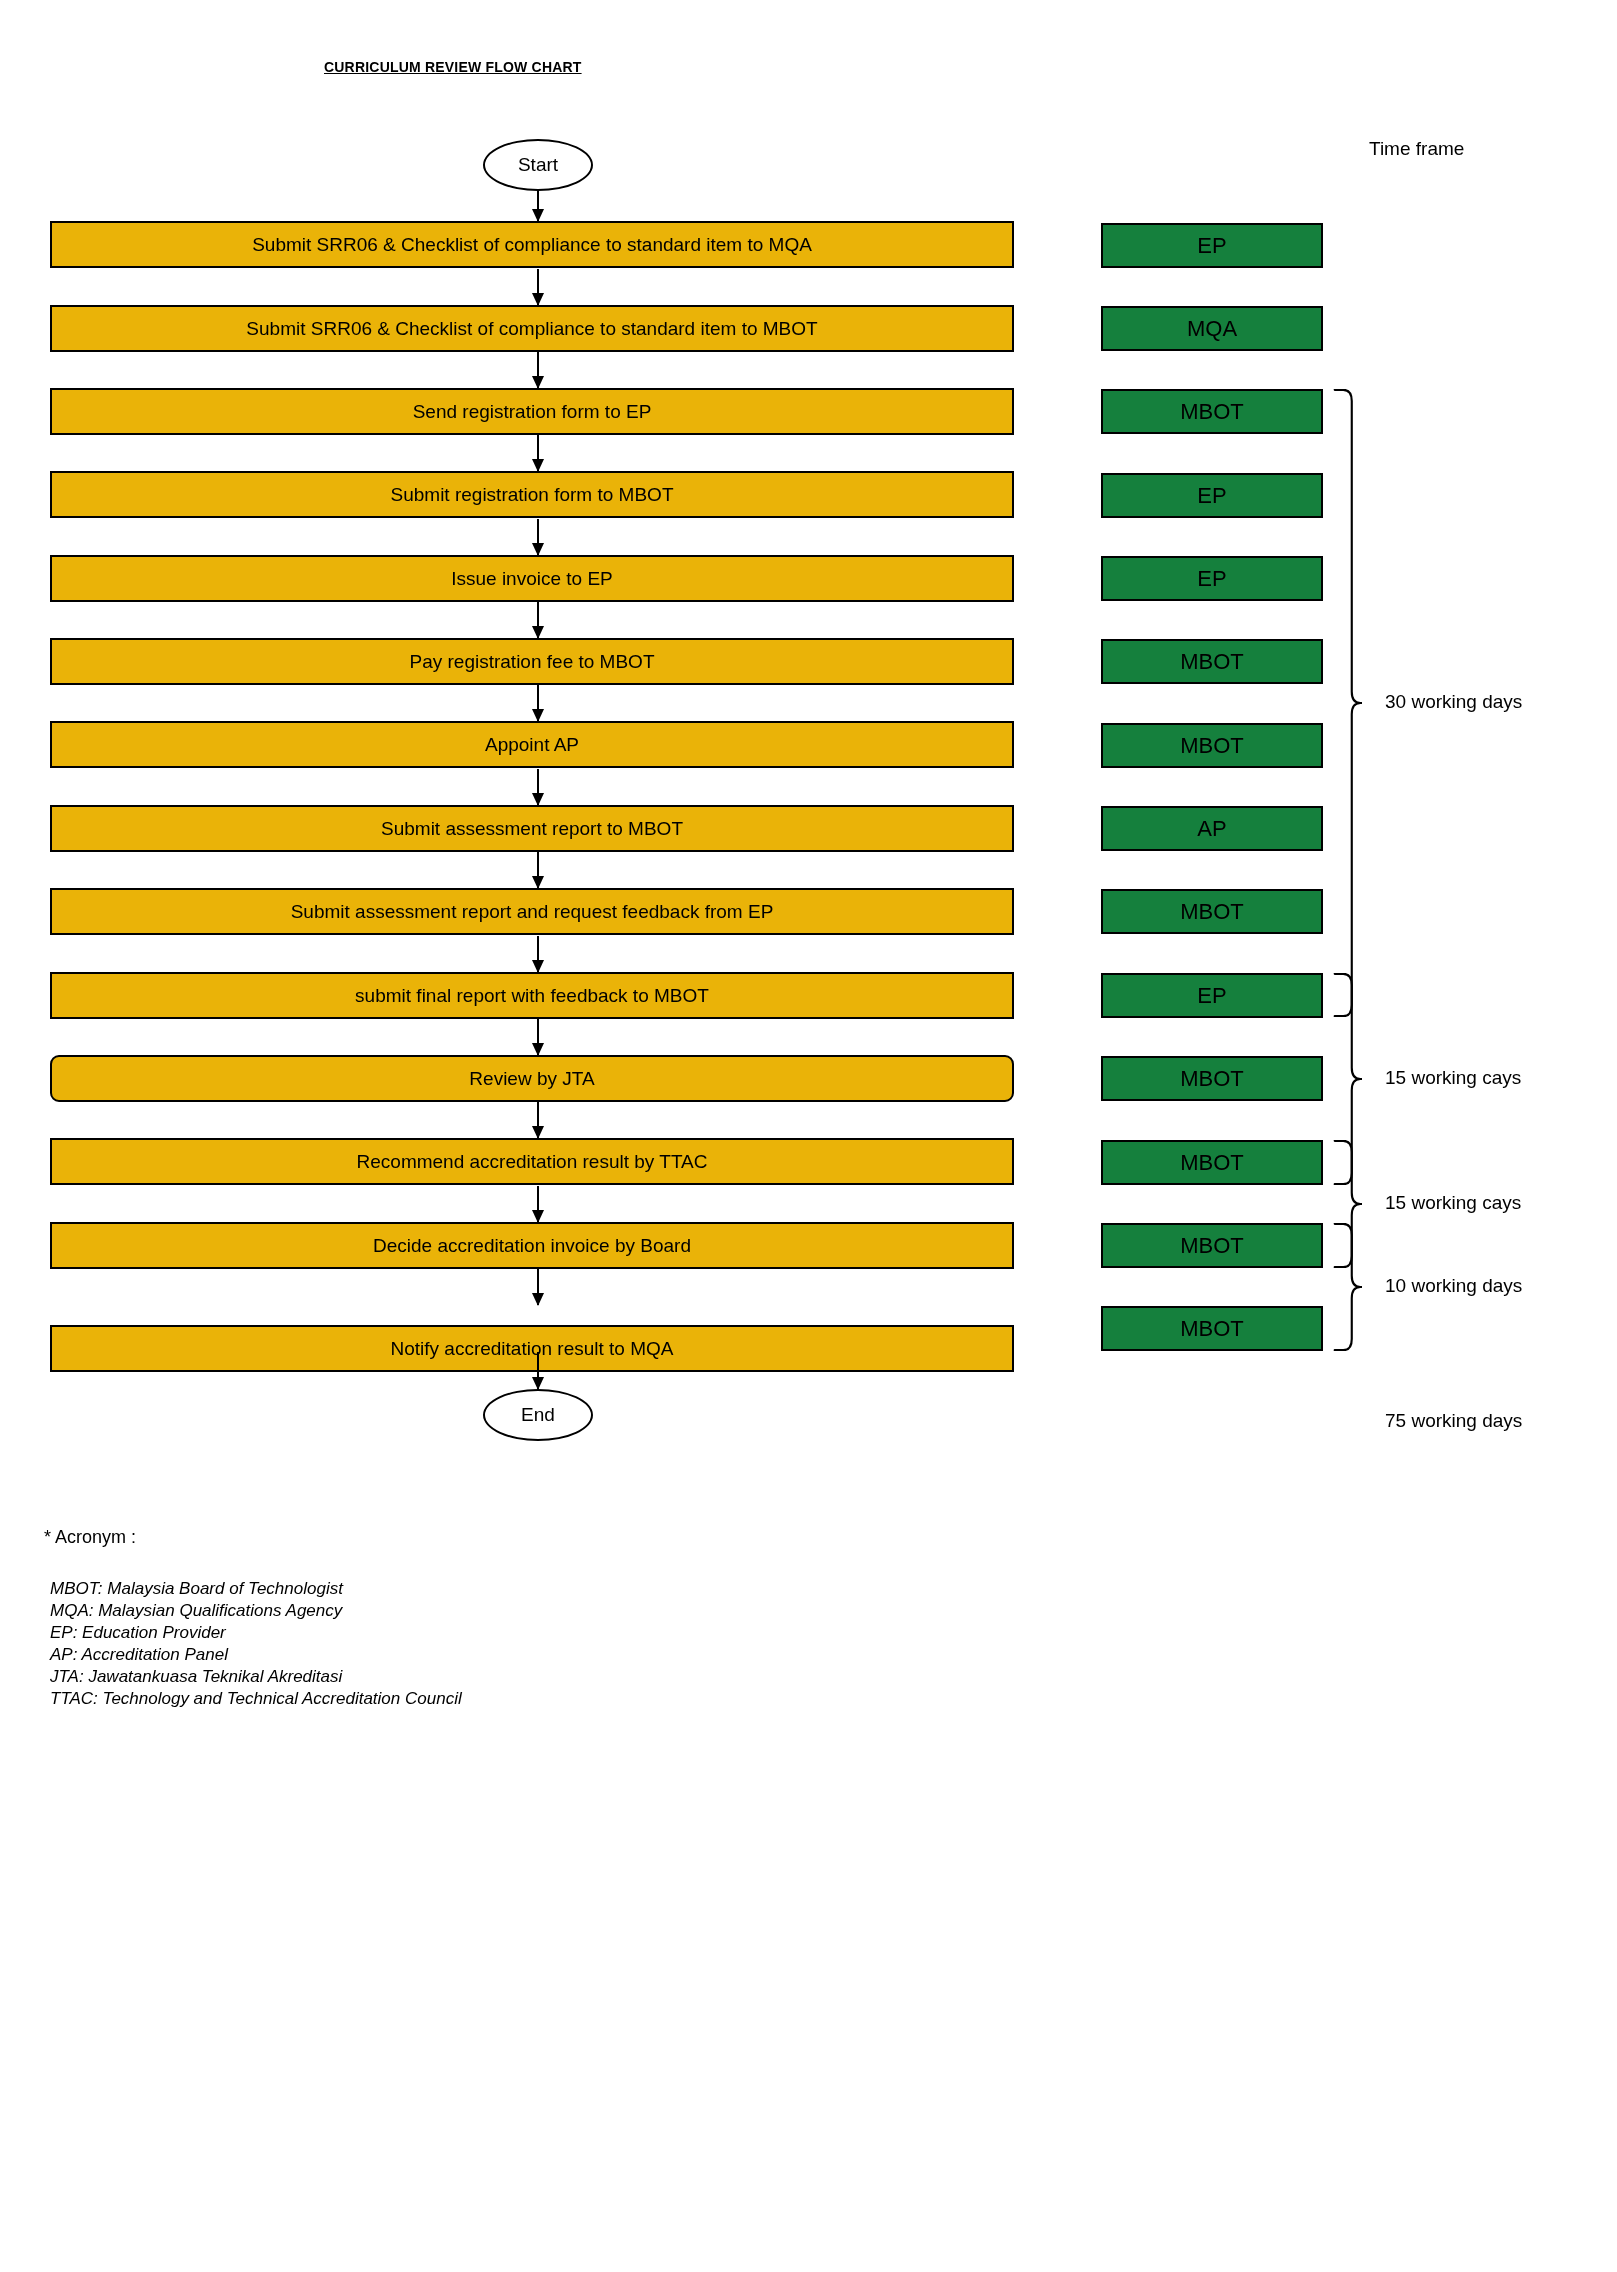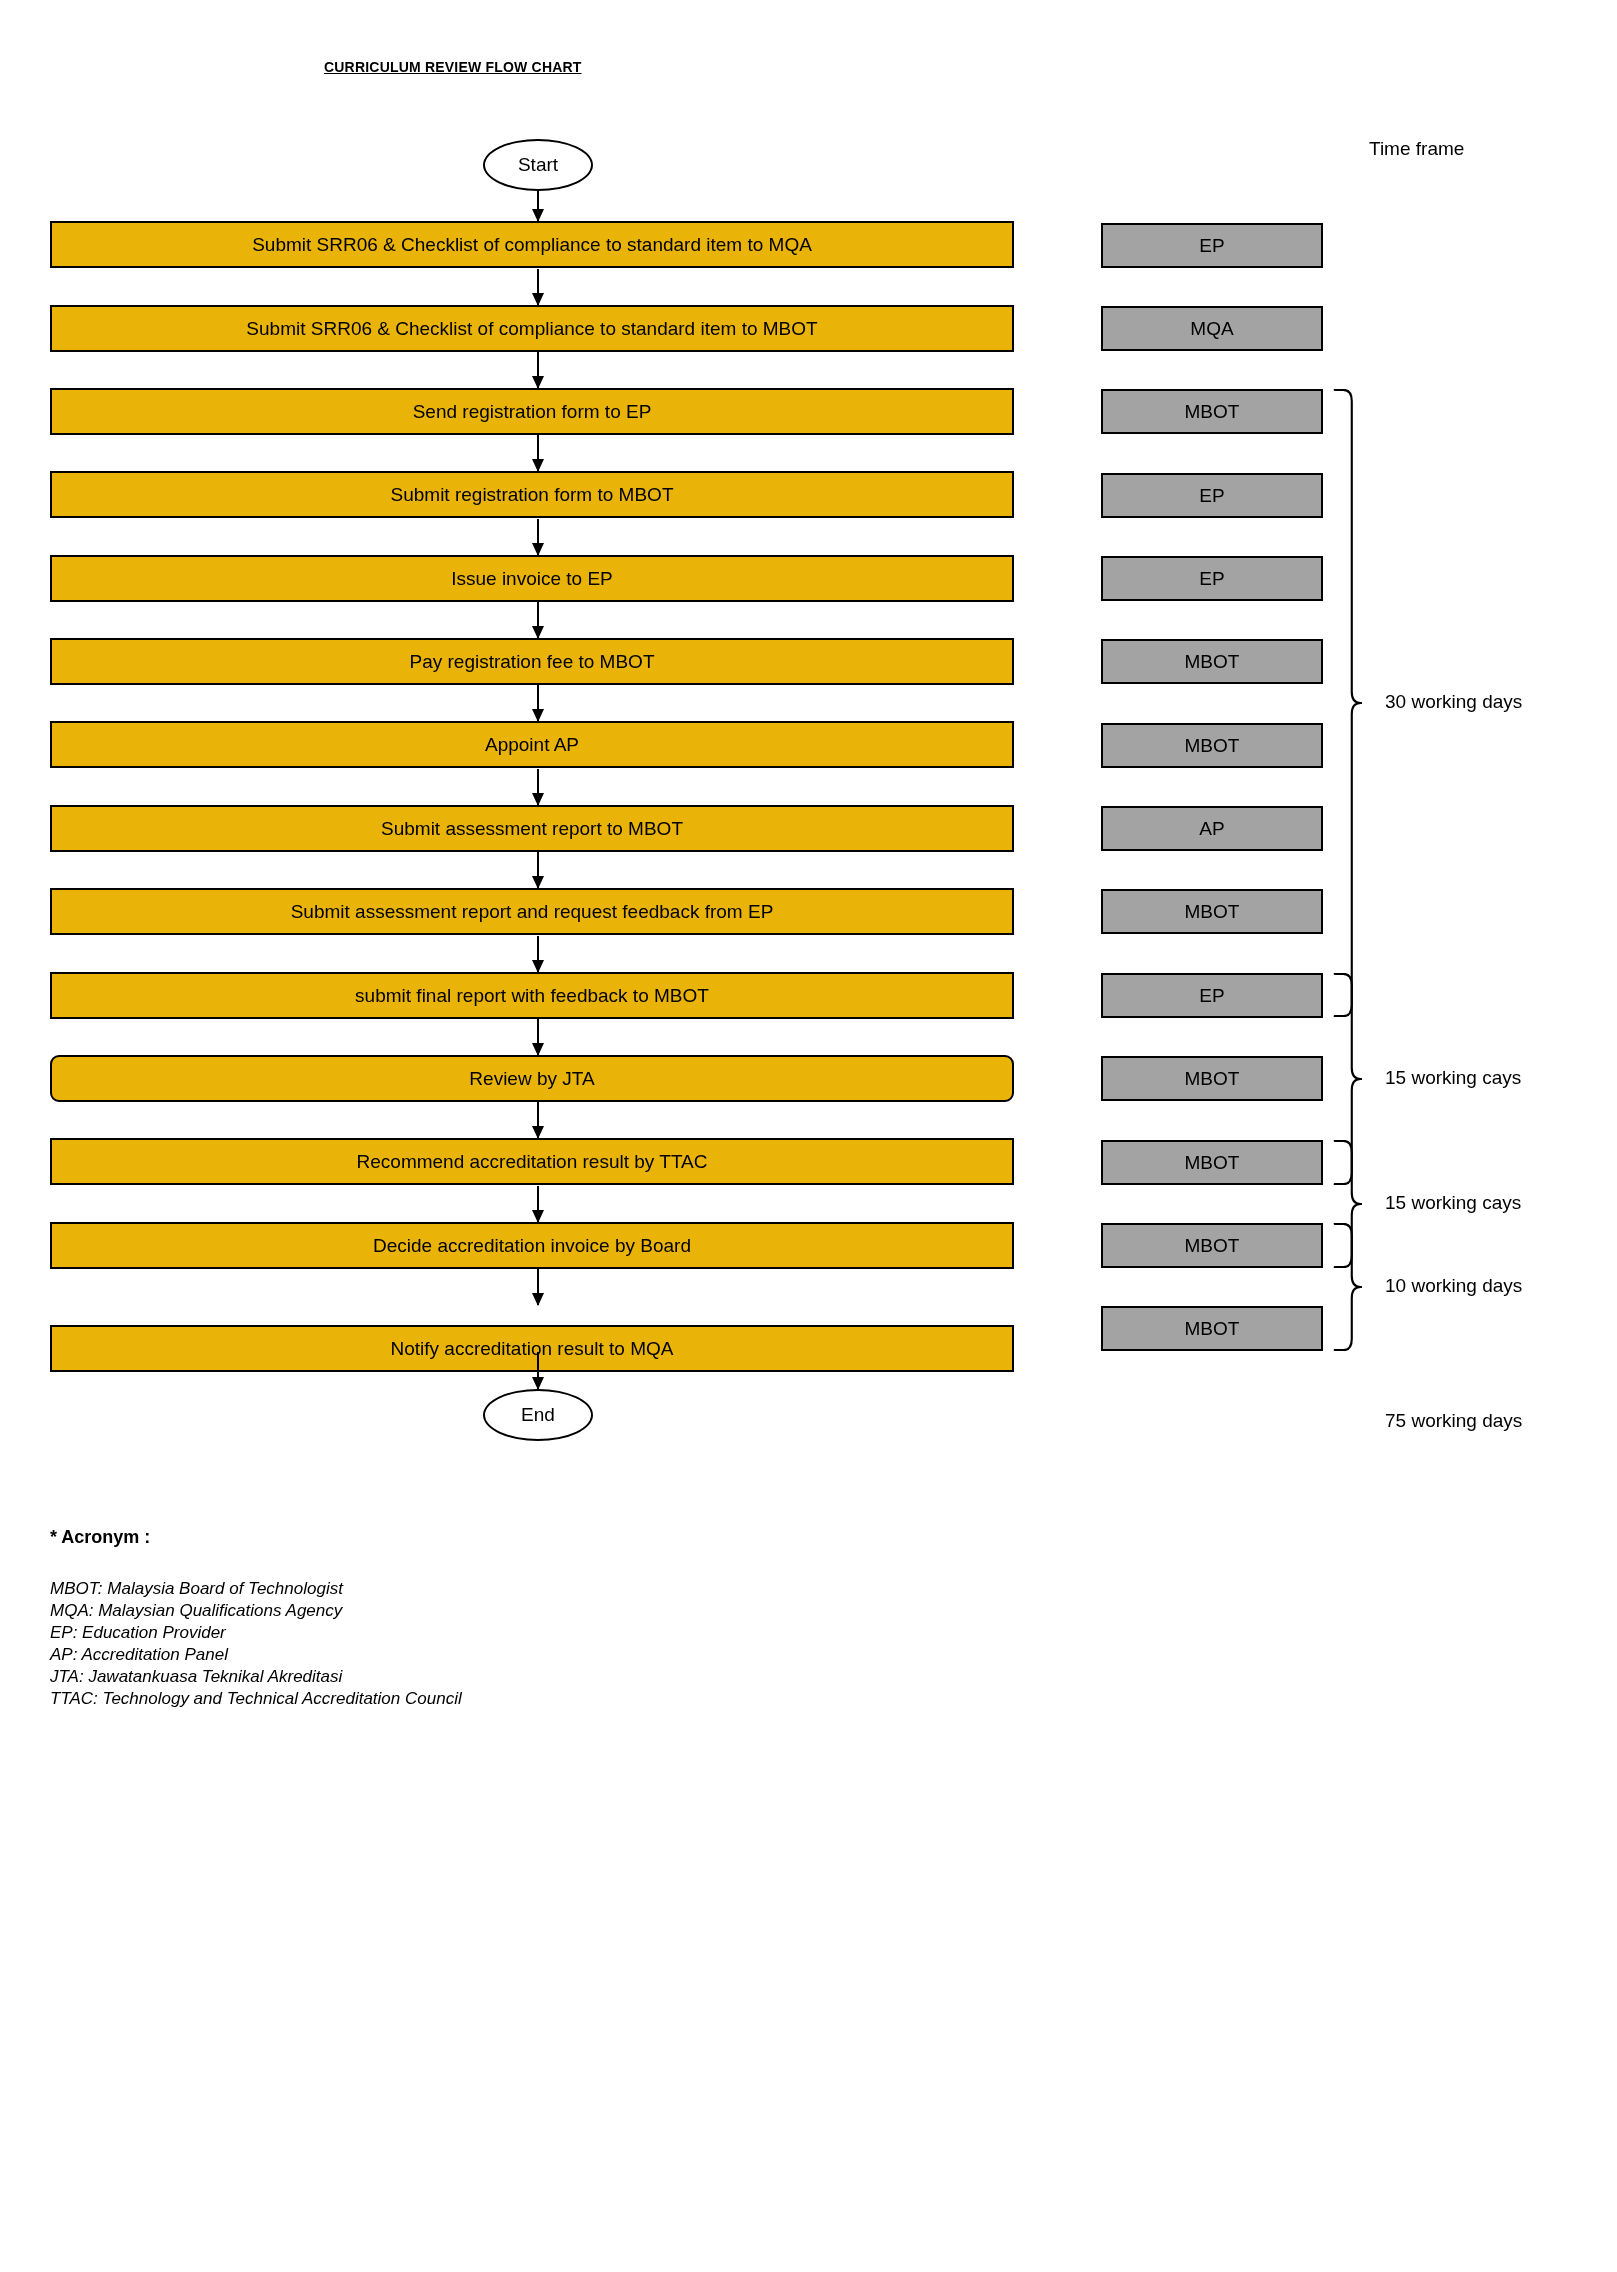--- a/index.html
+++ b/index.html
@@ -70,22 +70,22 @@
   .role-box {
     position: absolute;
     left: 1101px;
     width: 222px;
     height: 45px;
     border: 2.2px solid #000;
     box-sizing: border-box;
     display: flex;
     align-items: center;
     justify-content: center;
-    font-size: 19px;
-    background: #a3a3a3;
+    font-size: 22px;
+    background: #15803d;
   }
 
   
   .connector {
     position: absolute;
     left: 537px;
     width: 2.2px;
     background: #000;
   }
   .connector::after {
@@ -119,24 +119,24 @@
     position: absolute;
     left: 1385px;
     top: 1410px;
     font-size: 19px;
     white-space: nowrap;
   }
 
   
   #acronym-title {
     position: absolute;
-    left: 50px;
+    left: 44px;
     top: 1527px;
     font-size: 18px;
-    font-weight: bold;
+    font-weight: normal;
     white-space: nowrap;
   }
   #acronym-list {
     position: absolute;
     left: 50px;
     top: 1578px;
     font-size: 17px;
     font-style: italic;
     line-height: 22px;
   }

